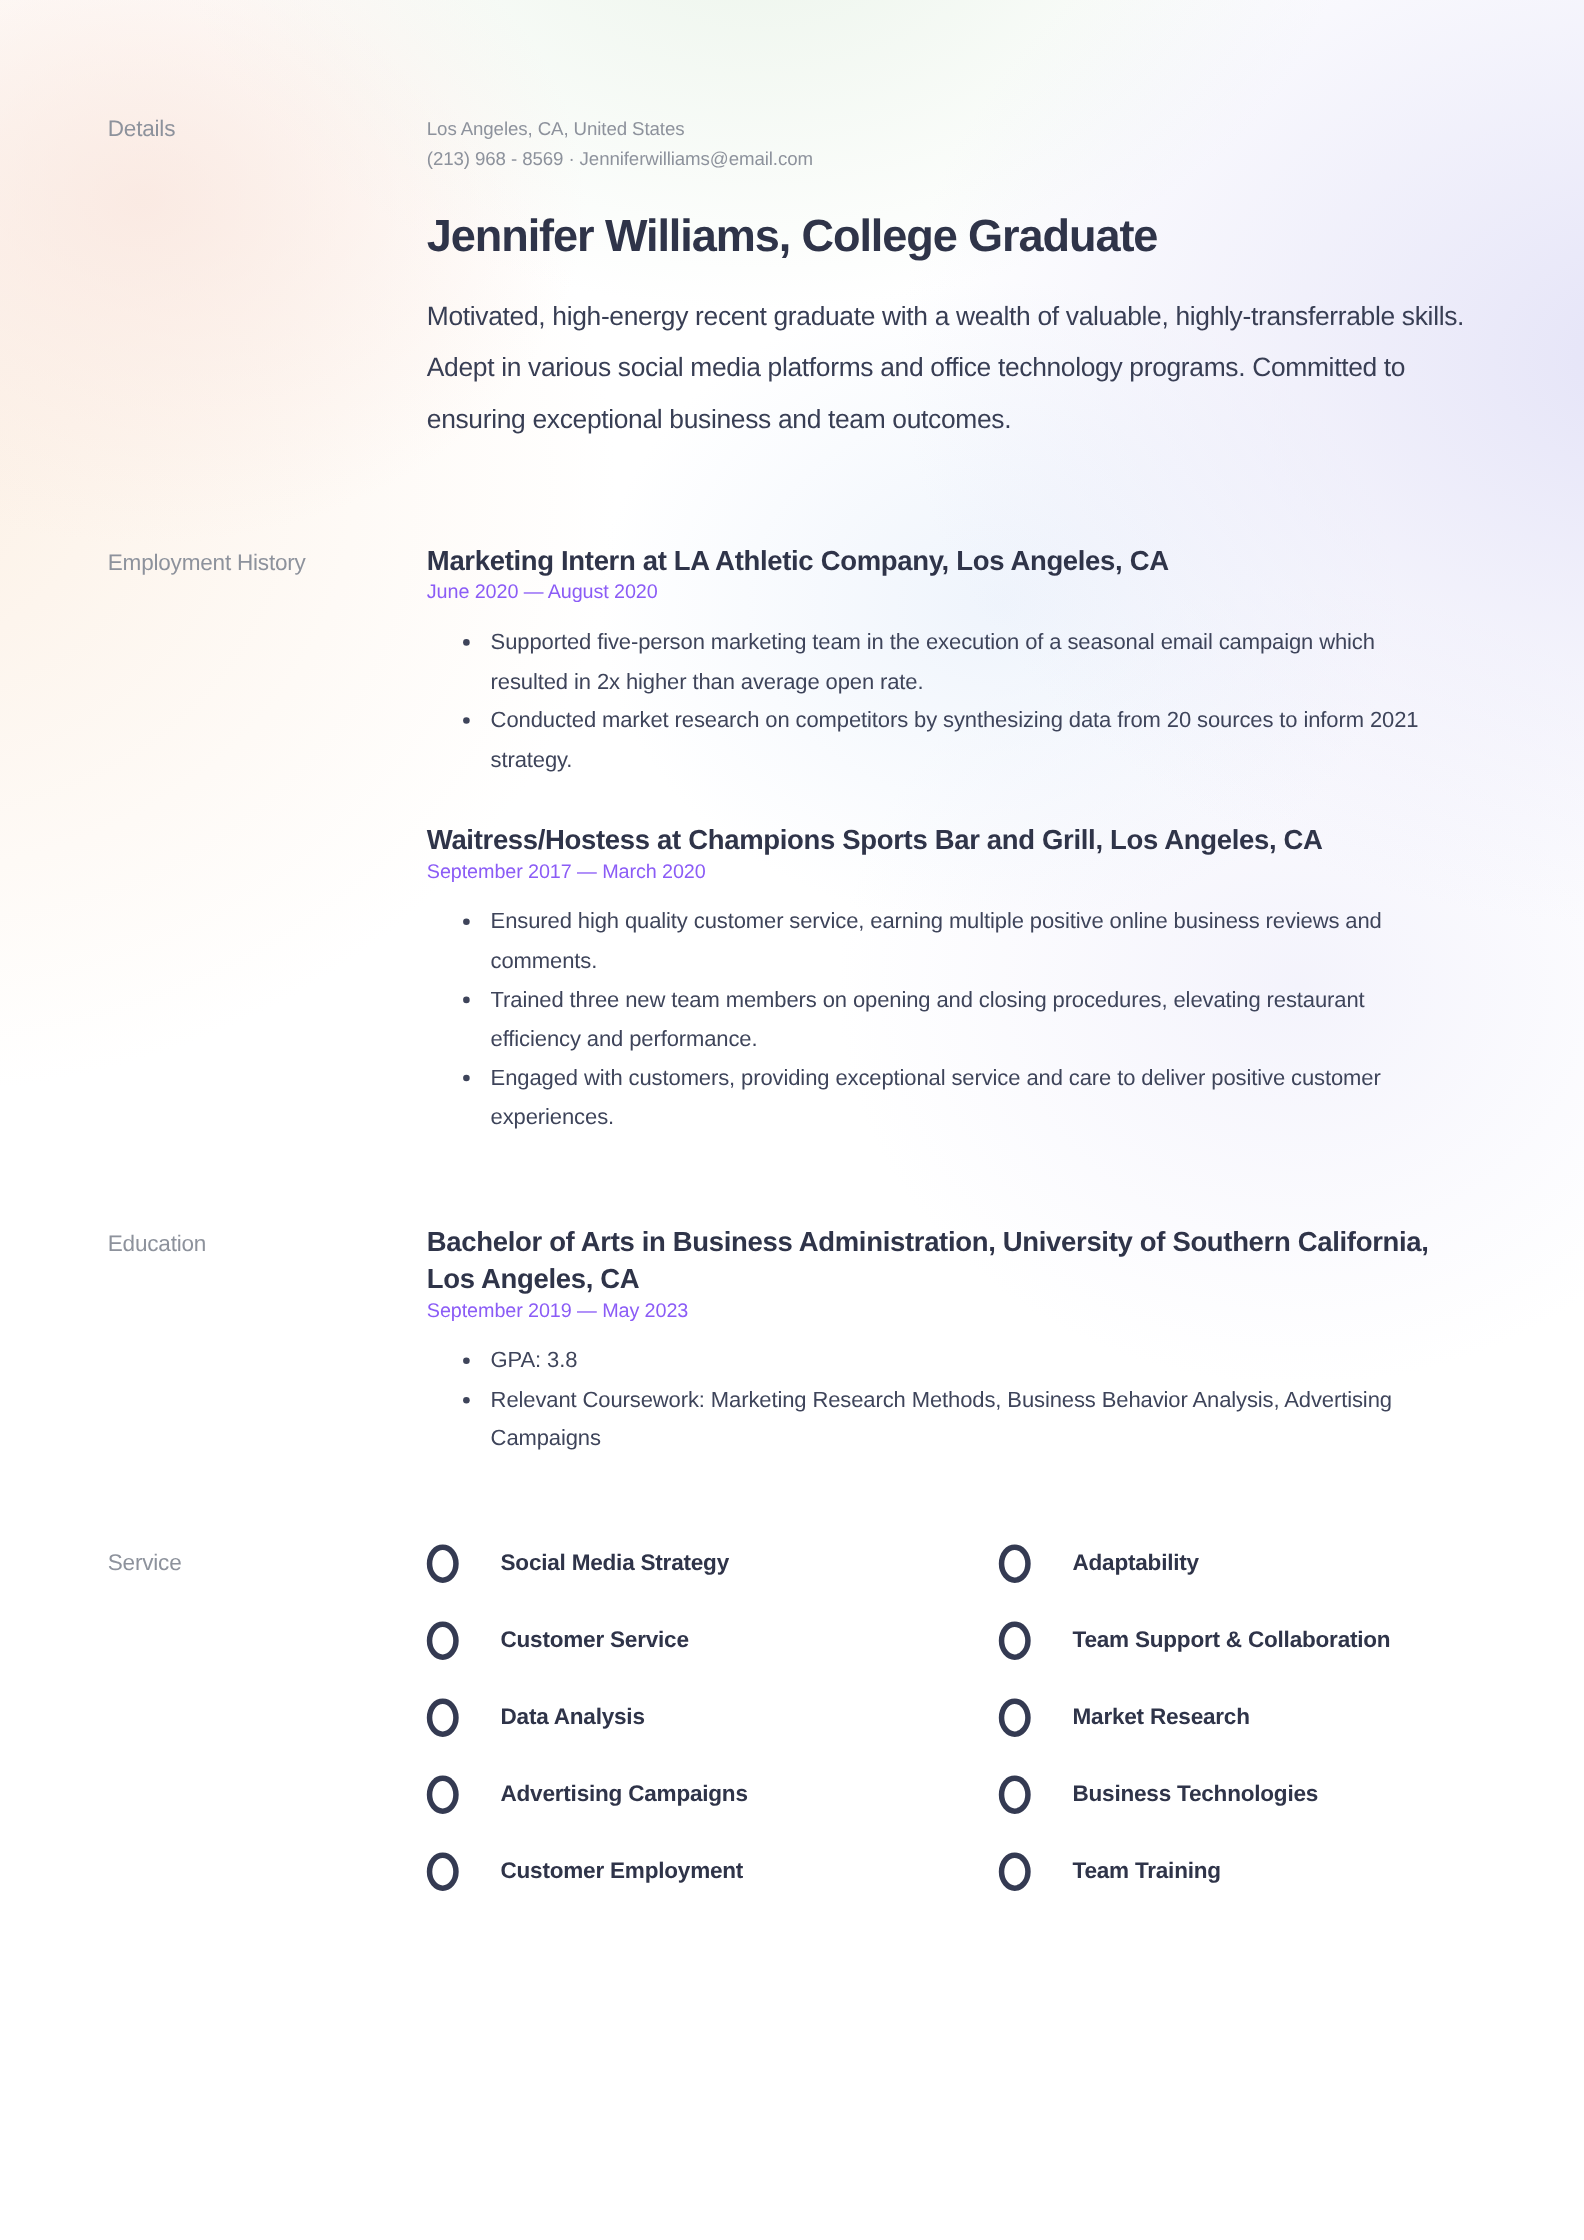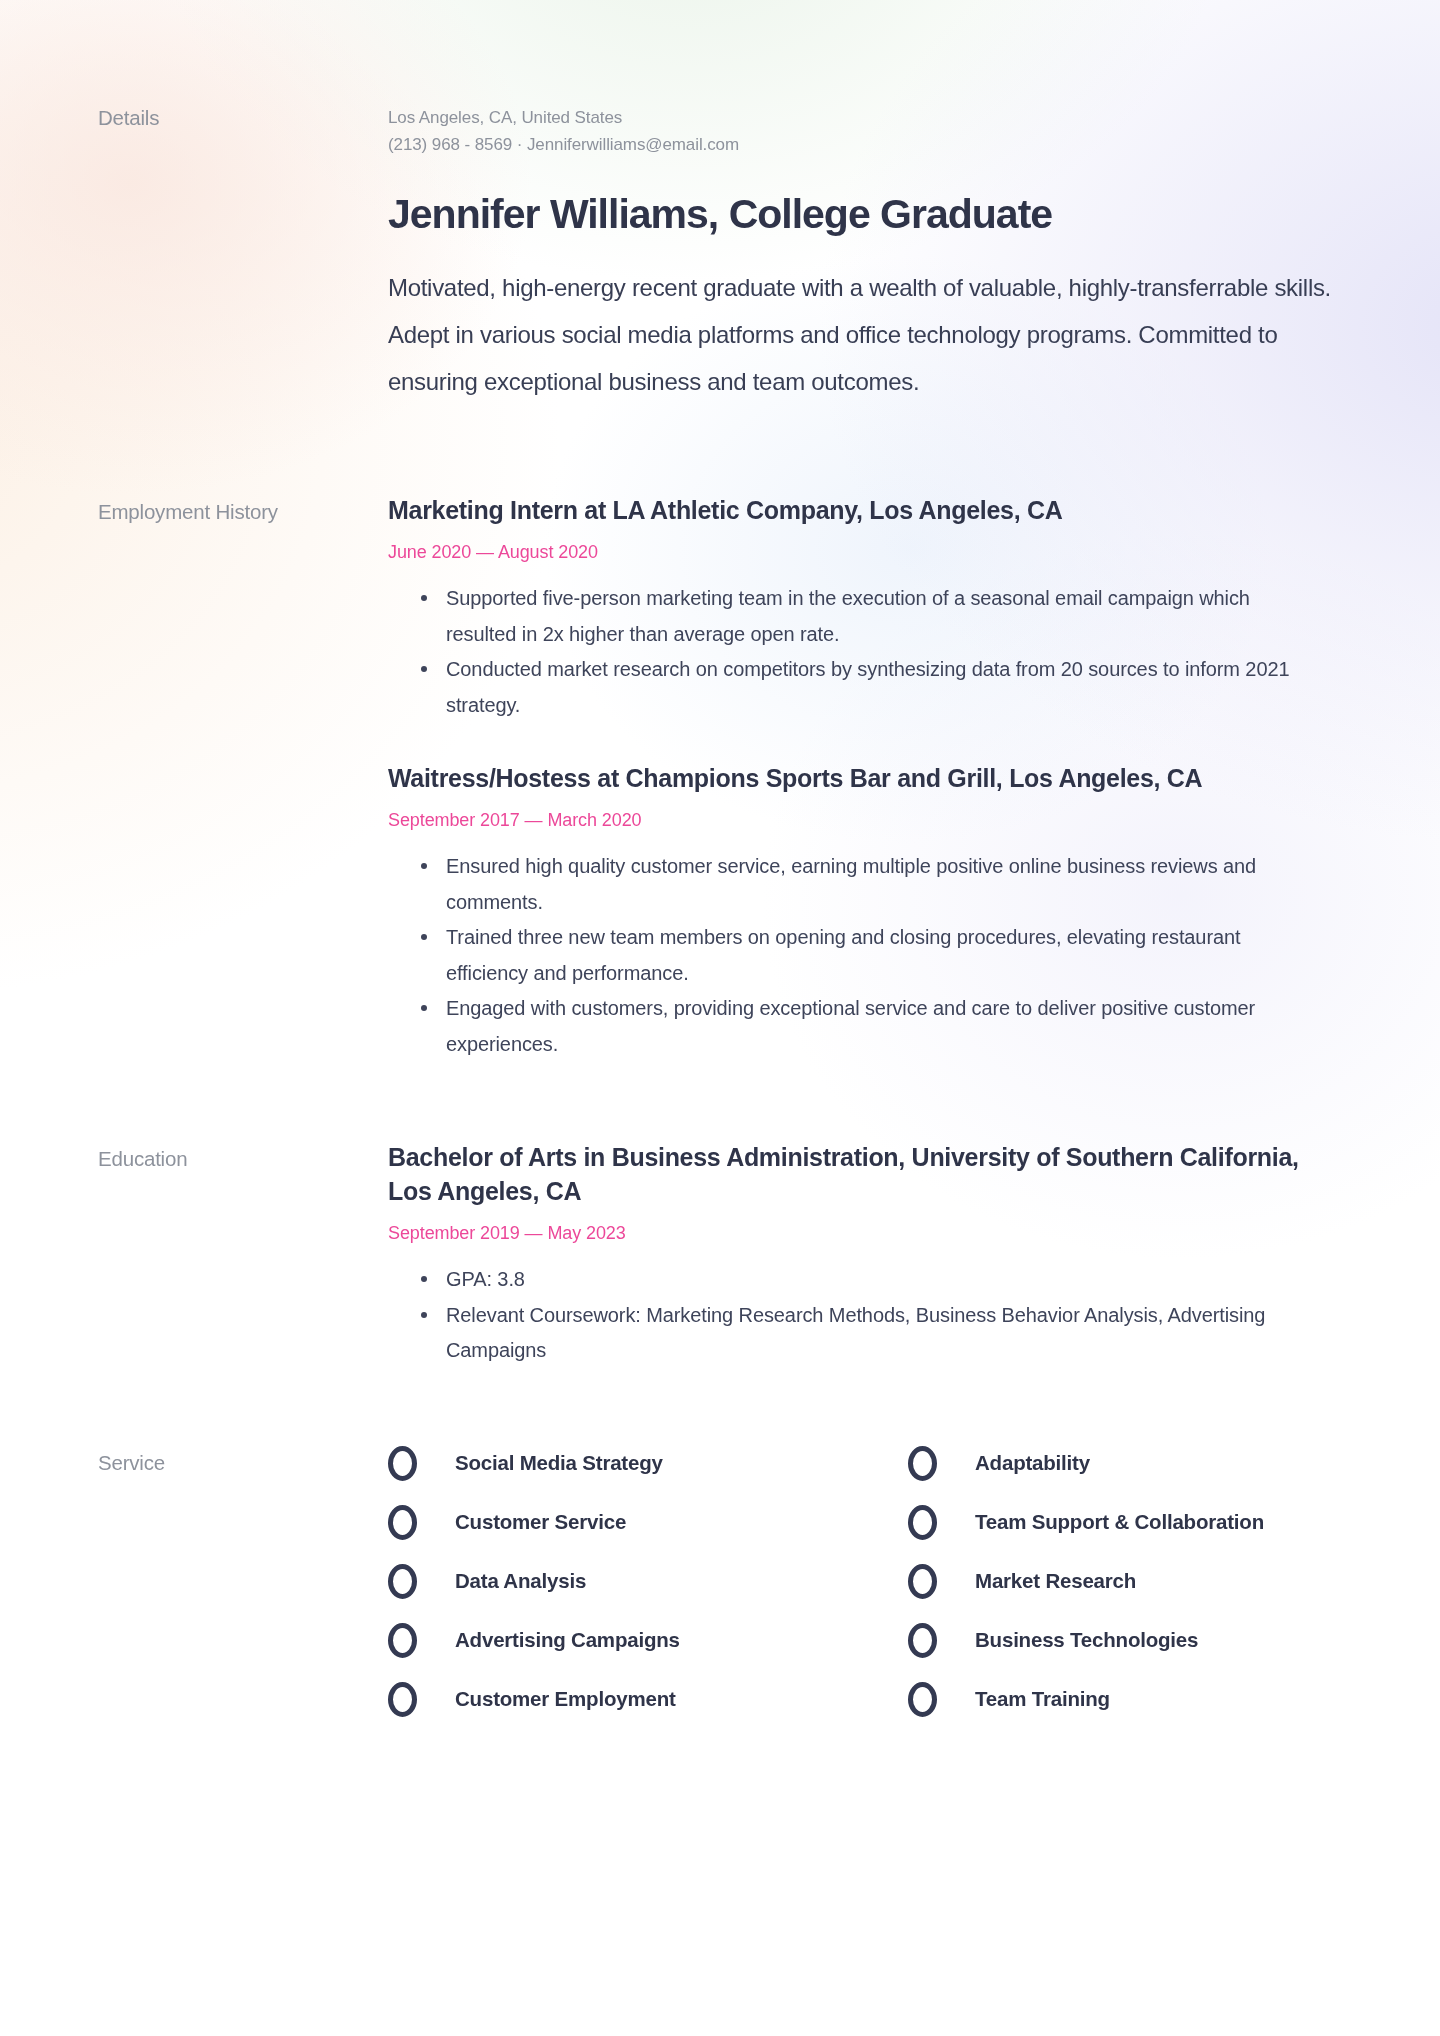--- a/index.html
+++ b/index.html
@@ -41,34 +41,34 @@
   
   .section-employment{margin-top:88px;}
   .section-education{margin-top:78px;}
   .section-skills{margin-top:77px;}
 
   .job-title{
     margin:0;font-size:25px;line-height:34px;font-weight:700;color:#2f3449;
     letter-spacing:-0.3px;max-width:960px;
   }
   .job2{margin-top:38px;}
-  .date{margin-top:14px;font-size:18px;line-height:22px;color:#ec4899;letter-spacing:-0.1px;}
+  .date{font-size:18px;line-height:22px;color:#8b5cf6;letter-spacing:-0.1px;}
   ul.bullets{margin:18px 0 0 0;padding:0;list-style:none;max-width:930px;}
   ul.bullets li{
     position:relative;padding-left:58px;font-size:20px;line-height:35.5px;
     color:#3e445a;letter-spacing:-0.1px;
   }
   ul.bullets li::before{
     content:"";position:absolute;left:33px;top:14px;width:6px;height:6px;
     border-radius:50%;background:#3e445a;
   }
 
   
   .skills-cols{display:flex;}
-  .skills-col{display:flex;flex-direction:column;row-gap:24px;}
+  .skills-col{display:flex;flex-direction:column;row-gap:35px;}
   .skills-col.left{width:520px;}
   .skill{display:flex;align-items:center;height:35px;}
   .ring{
     box-sizing:border-box;width:29px;height:35px;border:5.5px solid #343a52;
     border-radius:50%;flex:0 0 auto;margin-right:38px;
   }
   .skill-label{font-size:20.5px;font-weight:700;color:#2f3449;letter-spacing:-0.2px;}
 </style>
 </head>
 <body>

